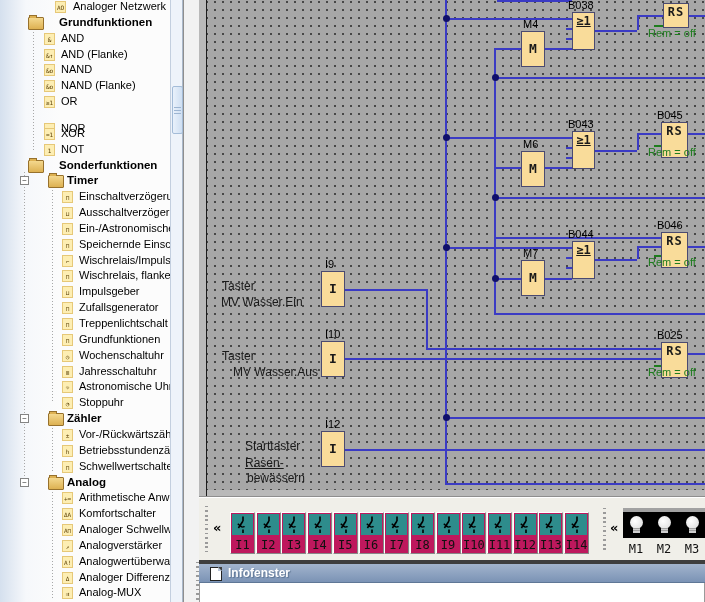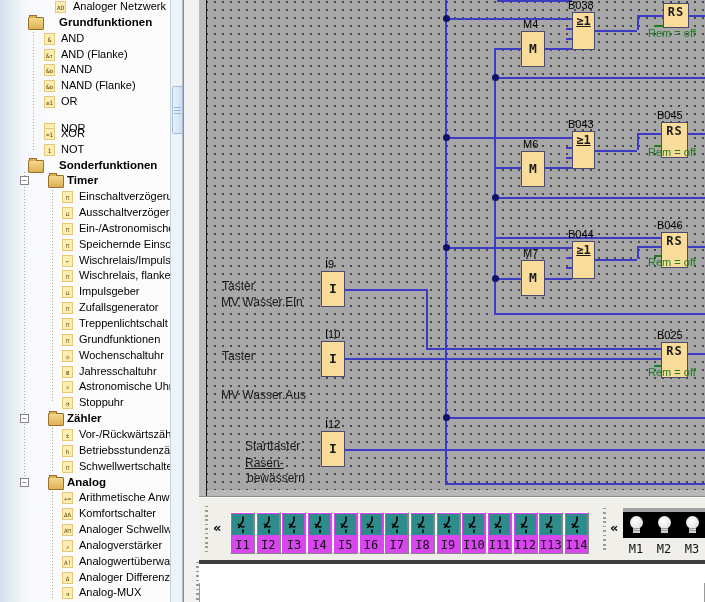--- a/index.html
+++ b/index.html
@@ -60,21 +60,21 @@
   .b-m .sym,.b-input .sym{font-size:13px;line-height:33px;}
   .blabel{position:absolute;font:11px "Liberation Sans",sans-serif;color:#000;white-space:nowrap;}
   .ann{position:absolute;font:12px "Liberation Sans",sans-serif;color:#1a1a1a;white-space:nowrap;}
   .rem{position:absolute;font:11px "Liberation Sans",sans-serif;white-space:nowrap;margin-left:44px;}
 
   
   #sim-toolbar{position:absolute;left:199px;top:496px;width:506px;height:64px;background:#f0efe9;
     border-top:1px solid #8e8e8e;box-sizing:border-box;}
   #sim-toolbar::before{content:"";position:absolute;left:0;top:0;right:0;height:1px;background:#ffffff;}
   .chev{position:absolute;font:bold 13px "DejaVu Sans",sans-serif;color:#000;}
-  .inbtn{position:absolute;top:15px;width:25px;height:42px;background:#d946ef;box-sizing:border-box;
+  .inbtn{position:absolute;top:15px;width:25px;height:42px;background:#be185d;box-sizing:border-box;
     border-top:1px solid #ffffff;border-left:1px solid #ffffff;
     border-right:1px solid #878787;border-bottom:1px solid #878787;}
   .inbtn .tico{position:absolute;left:1px;top:1px;width:21px;height:21px;}
   .inbtn .blab{position:absolute;left:0;right:0;bottom:1px;text-align:center;
     font:12px "DejaVu Sans Mono",monospace;color:#111;}
   #m-strip{position:absolute;}
   #m-panel{position:absolute;background:#000;}
   .bulb{position:absolute;width:13px;height:18px;}
   .bulb b{position:absolute;left:0;top:0;width:13px;height:13px;border-radius:50%;
     background:radial-gradient(circle at 5px 5px,#ffffff,#d9d9d9);}
@@ -381,21 +381,21 @@
         <span class="sym">RS</span>
       </div>
       <div class="blabel" style="left: 450px; top: 329px;">B025</div>
       <div class="block b-input" style="left: 114px; top: 431px; width: 24px; height: 36px;">
         <span class="sym">I</span>
       </div>
       <div class="blabel" style="left: 118px; top: 418px;">I12</div>
       <div class="ann" style="left: 15px; top: 279px;">Taster</div>
       <div class="ann" style="left: 14px; top: 295px;">MV Wasser.Ein</div>
       <div class="ann" style="left: 15px; top: 349px;">Taster</div>
-      <div class="ann" style="left: 14px; top: 365px; margin-top: 23px;">MV Wasser.Aus</div>
+      <div class="ann" style="left: 26px; top: 365px;">MV Wasser.Aus</div>
       <div class="ann" style="left: 38px; top: 439px;">Starttaster</div>
       <div class="ann" style="left: 38px; top: 456px; text-decoration: underline;">Rasen-</div>
       <div class="ann" style="left: 40px; top: 471px; text-align: right;">bewässern</div>
       <div class="rem" style="left: 397px; top: 27px; color: rgb(30, 125, 30);">Rem = off</div>
       <div class="rem" style="left: 397px; top: 146px; color: rgb(30, 125, 30);">Rem = off</div>
       <div class="rem" style="left: 397px; top: 256px; color: rgb(30, 125, 30);">Rem = off</div>
       <div class="rem" style="left: 397px; top: 366px; color: rgb(30, 125, 30);">Rem = off</div>
     </div>
   <div id="canvas-bottom"></div>
 </div>
@@ -536,14 +536,18 @@
     </div>
   <div id="m-labels">
       <div class="mlab" style="left: 427px; top: 45px;">M1</div>
       <div class="mlab" style="left: 455px; top: 45px;">M2</div>
       <div class="mlab" style="left: 483px; top: 45px;">M3</div>
     </div>
 </div>
 
 <div id="info-panel">
   <div id="info-topbar"></div>
+  <div id="info-titlebar">
+    <span id="doc-icon"></span>
+    <span id="info-title">Infofenster</span>
+  </div>
   <div id="info-content"></div>
 </div>
 
 </body></html>

